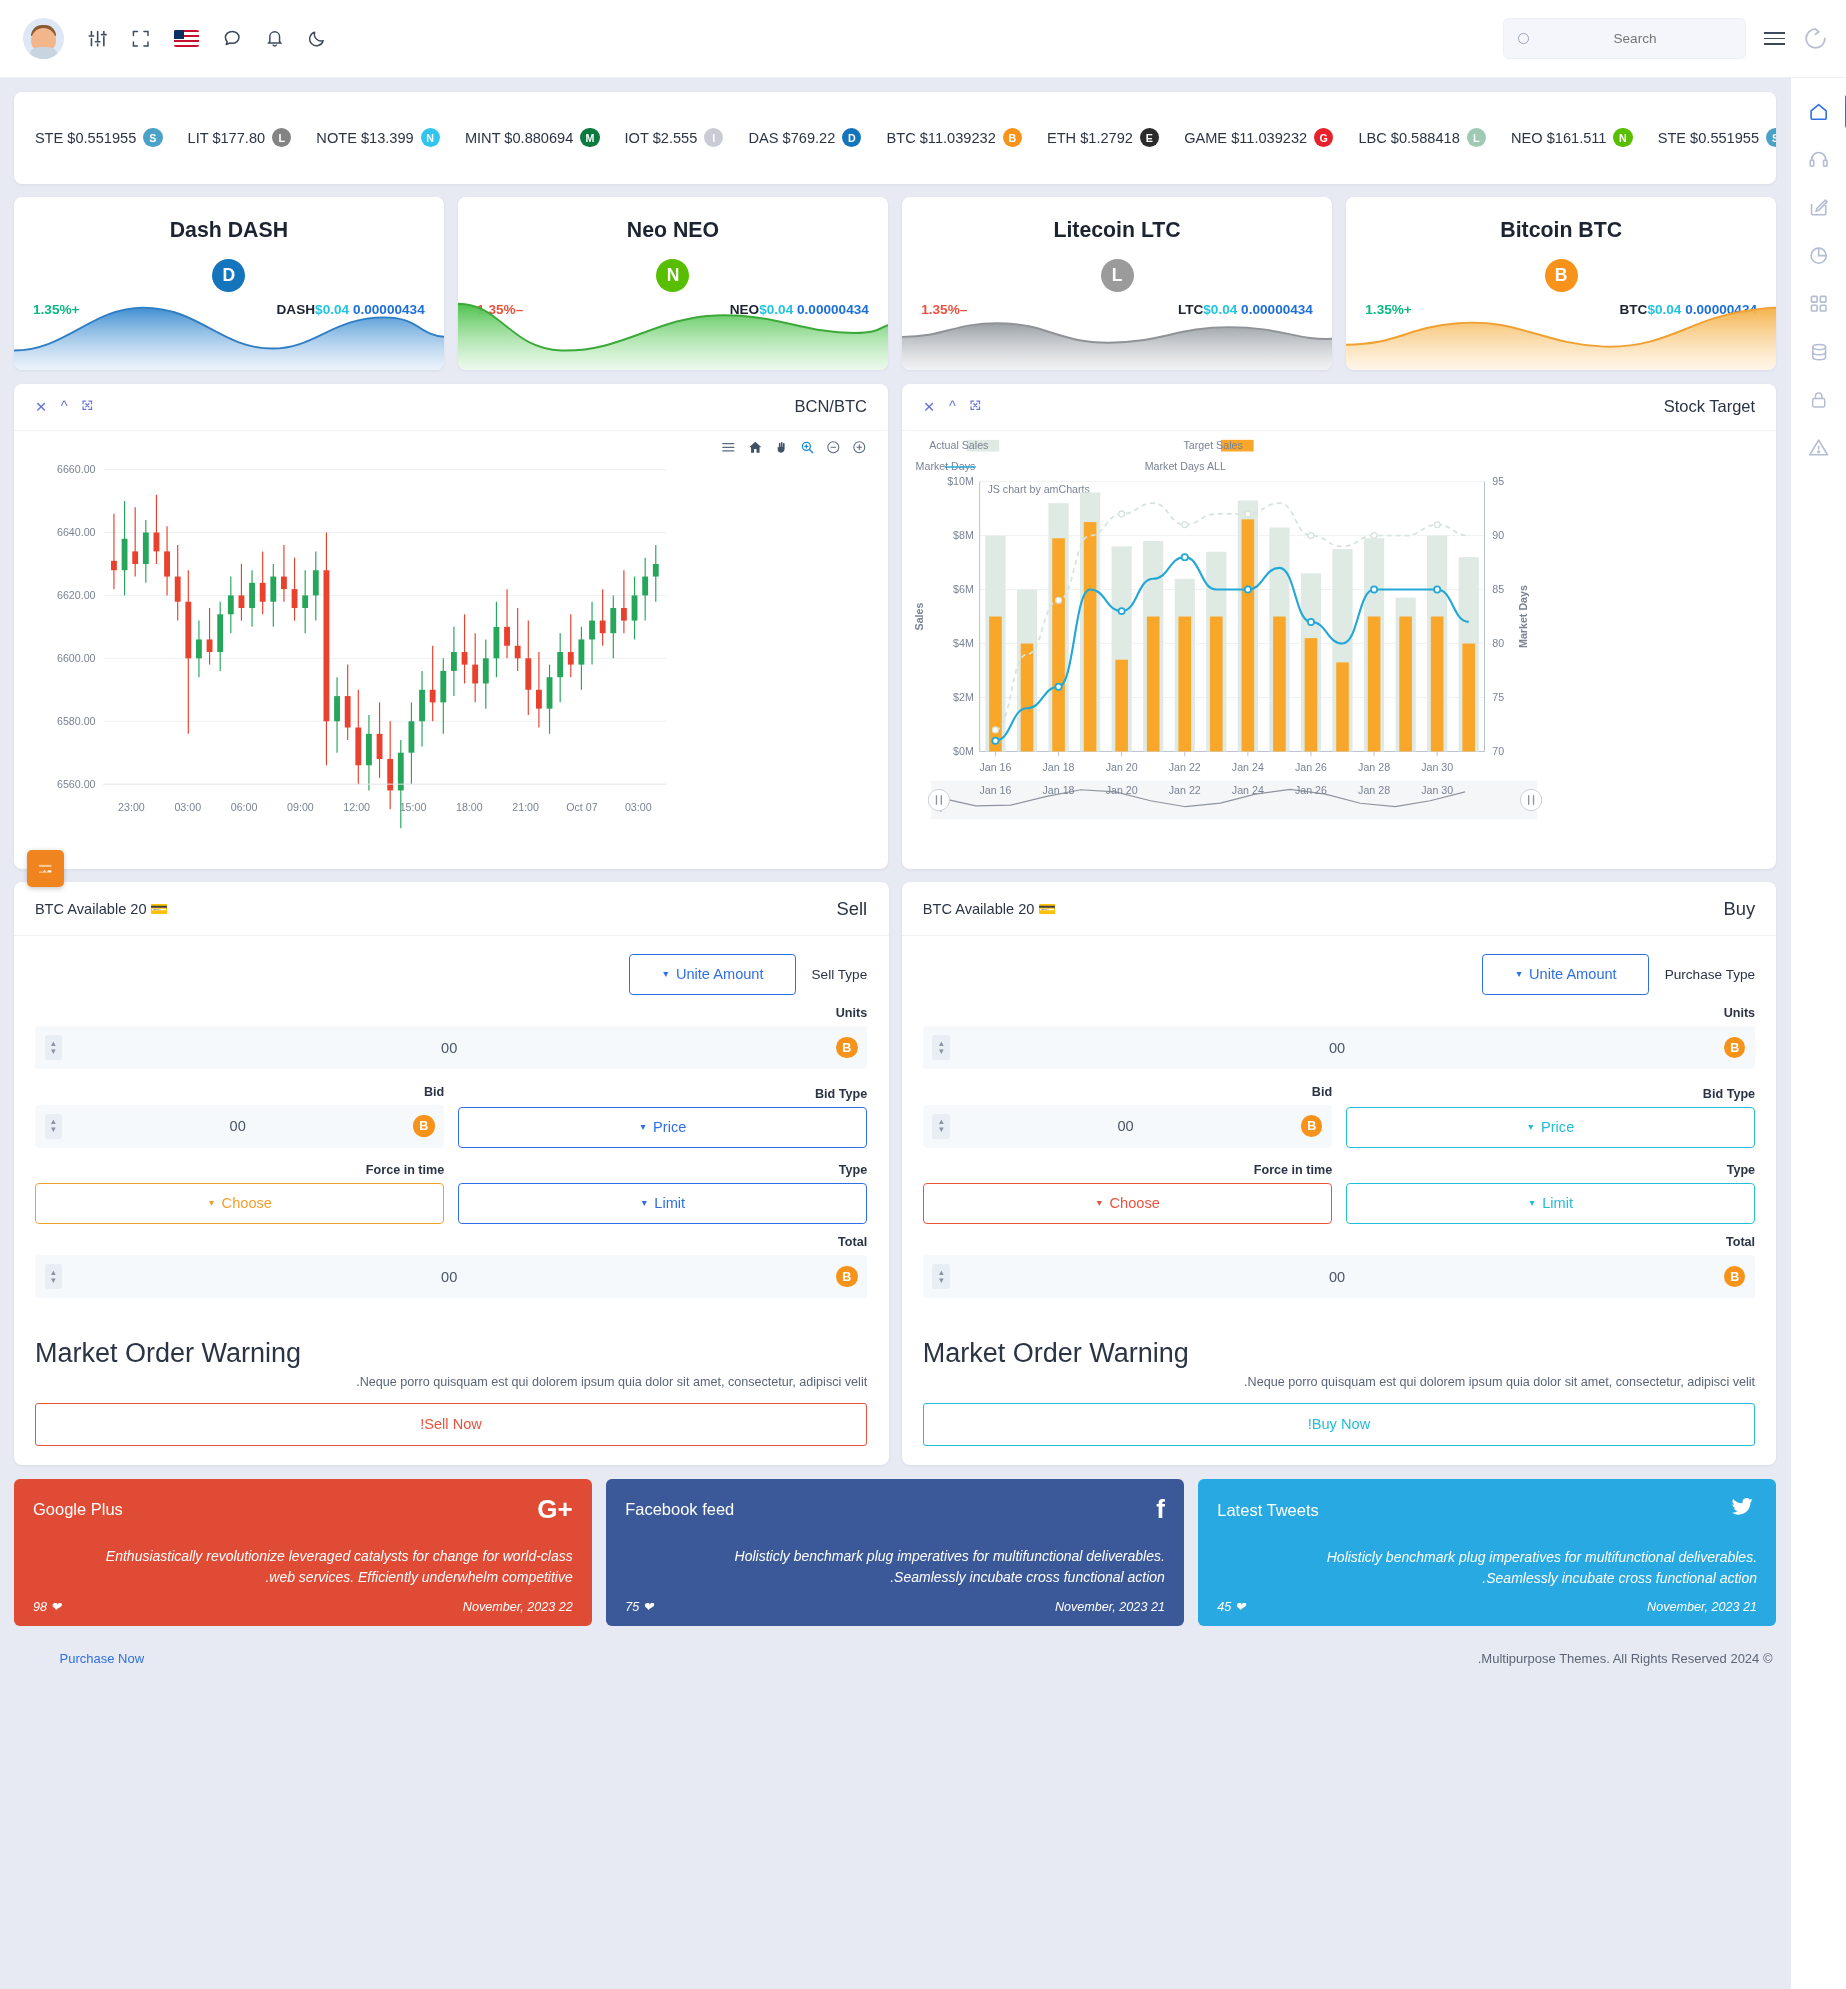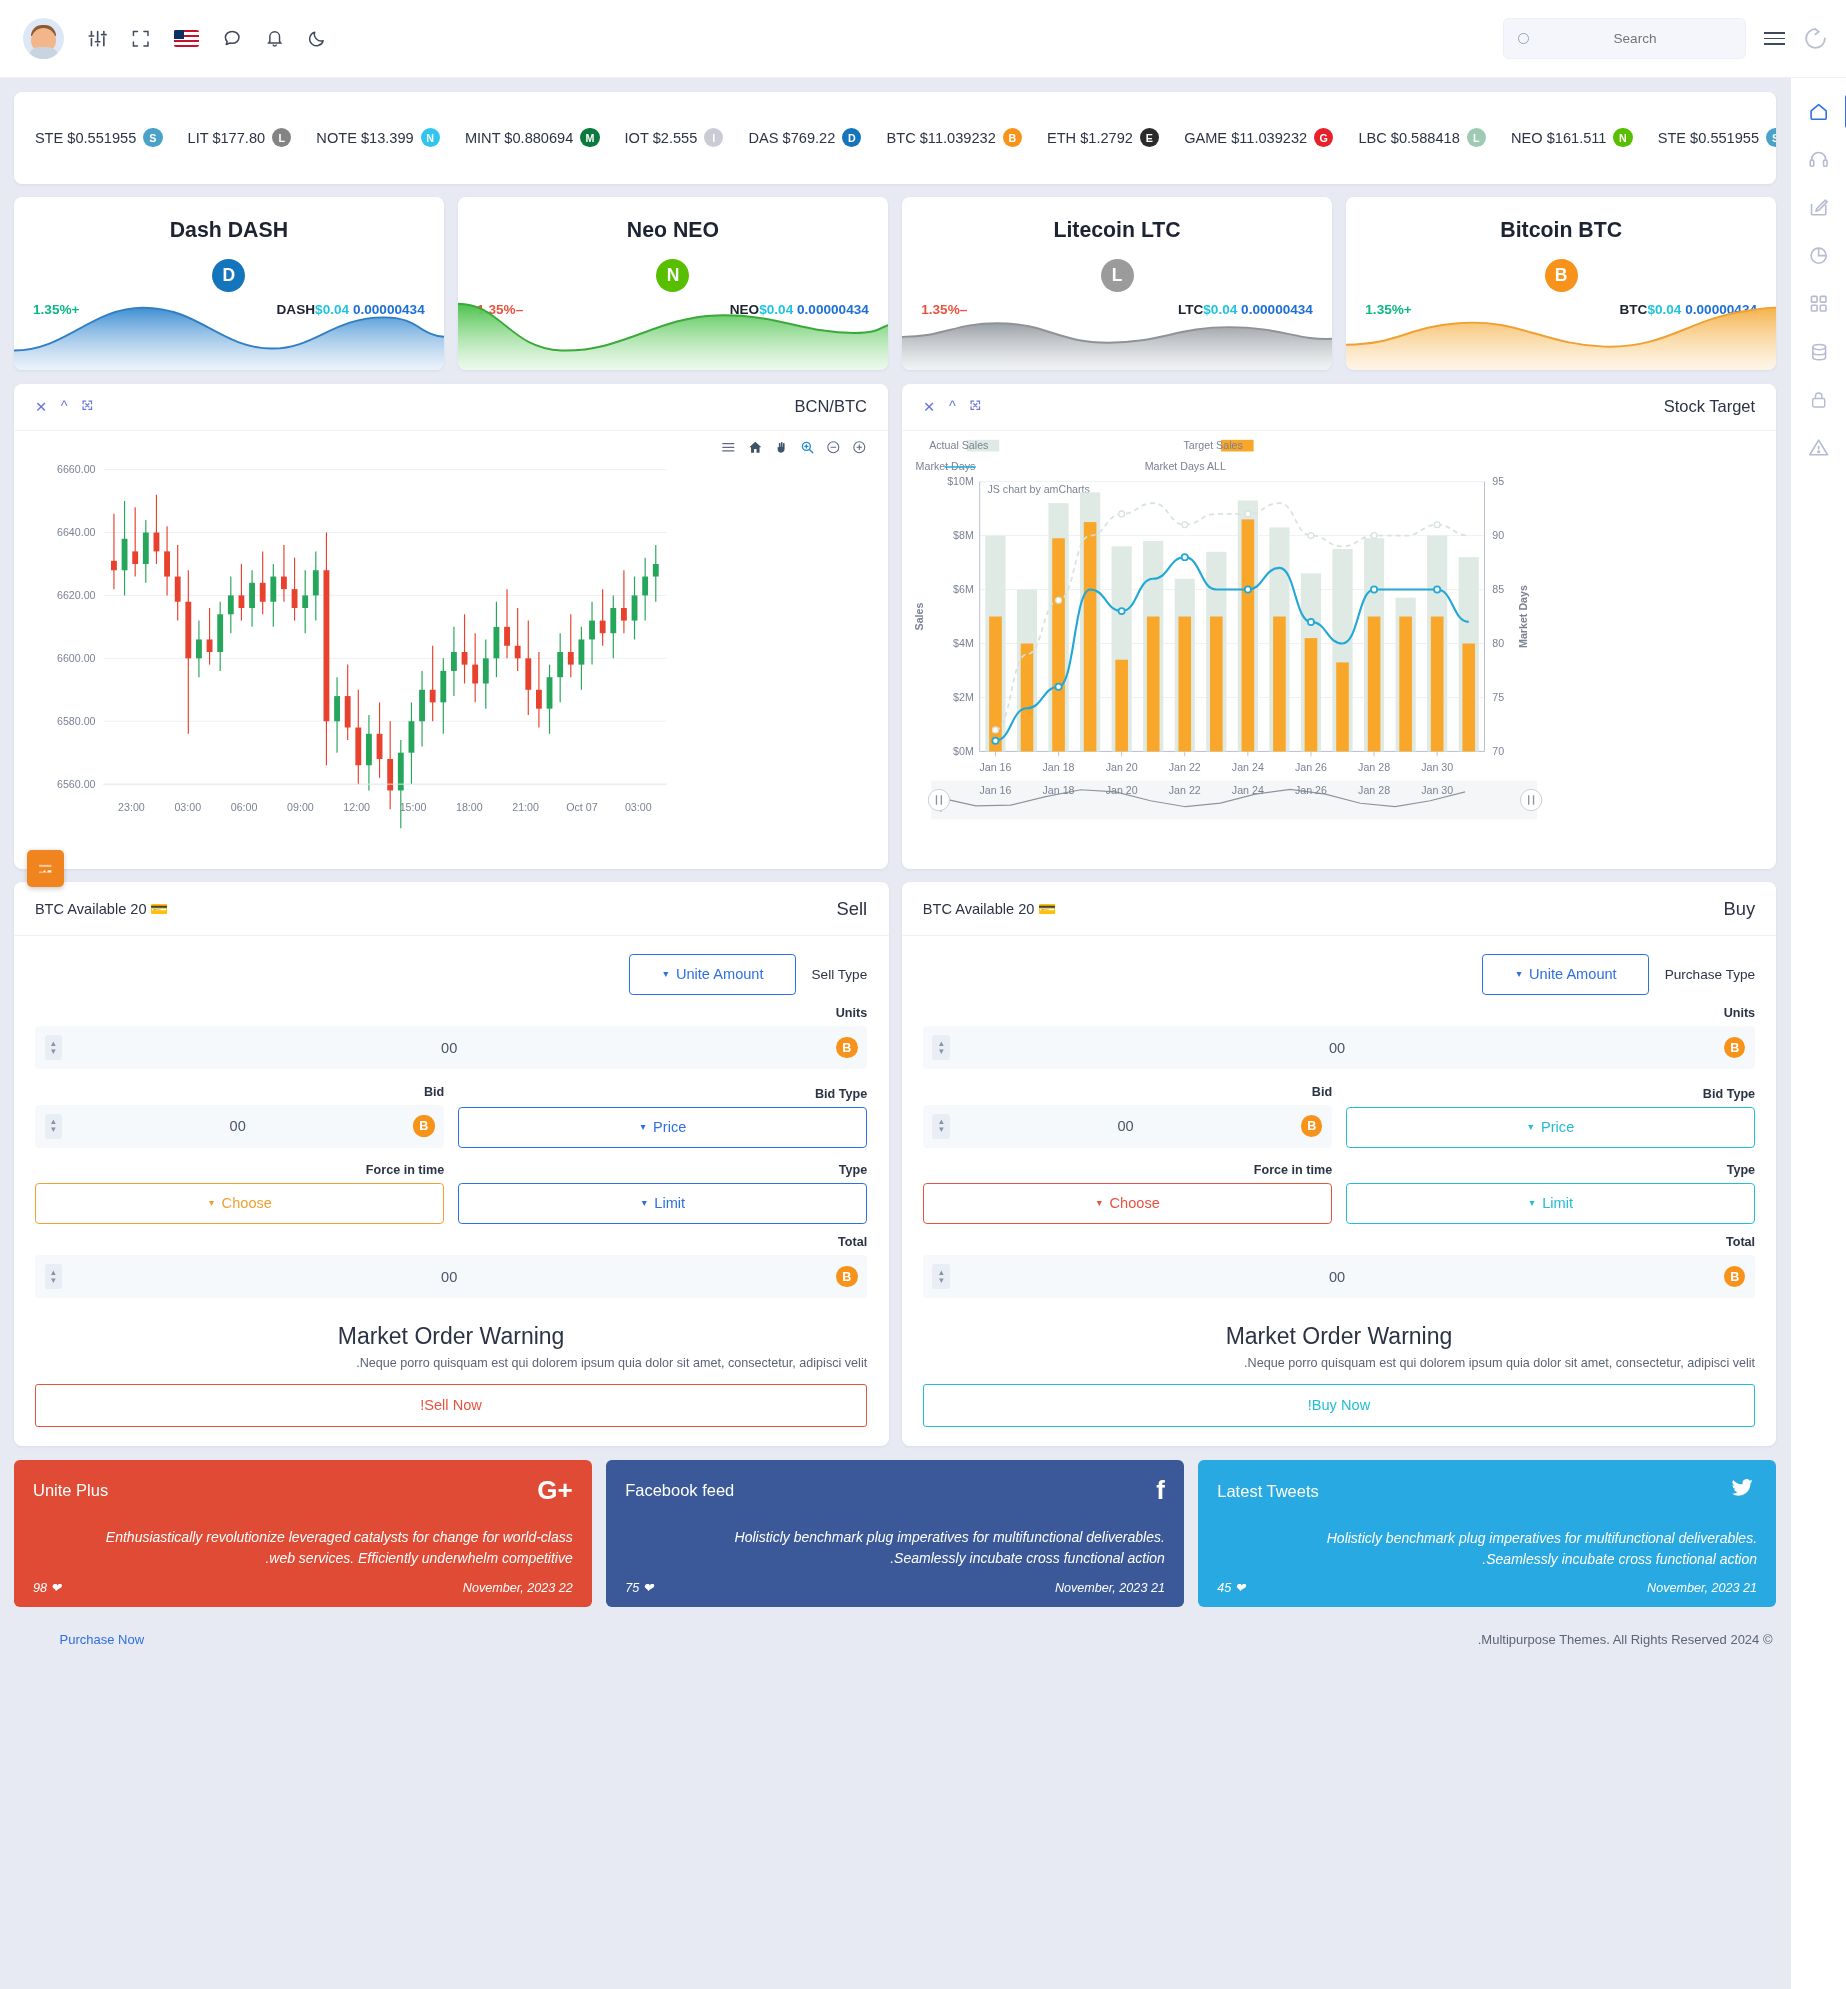--- a/index.html
+++ b/index.html
@@ -135,21 +135,21 @@
   .btc-dot { width: 21.3px; height: 21.3px; border-radius: 50%; background: #f7931a; color: #fff;
     display: flex; align-items: center; justify-content: center; font-size: 12.6px; font-weight: bold; }
   .selrow { display: flex; gap: 13.6px; align-items: flex-end; }
   .sel { height: 41px; border-radius: 3.9px; display: flex; align-items: center;
     justify-content: center; gap: 5.8px; font-size: 14.6px; cursor: pointer; background: #fff; }
   .sel .caret { font-size: 8.7px; }
   .sel-blue { border: 1px solid #2f6fe4; color: #2f6fe4; }
   .sel-orange { border: 1px solid #f0a030; color: #f0a030; }
   .sel-red { border: 1px solid #e8533f; color: #e8533f; }
   .sel-cyan { border: 1px solid #22bdd6; color: #22bdd6; }
-  .warn-title { text-align: center; font-size: 23px; color: #2b3445; margin-top: 25px; }
+  .warn-title { text-align: left; font-size: 27px; color: #2b3445; margin-top: 40px; }
   .warn-txt { text-align: right; font-size: 12.6px; color: #5b6577; margin-top: 5.8px; }
   .bigbtn { margin-top: 13.6px; height: 43px; width: 100%; border-radius: 3px;
     display: flex; align-items: center; justify-content: center; font-size: 14.6px;
     background: #fff; cursor: pointer; }
   .btn-red { border: 1px solid #e8533f; color: #e8533f; }
   .btn-cyan { border: 1px solid #22bdd6; color: #22bdd6; }
 
   
   .socialrow { display: flex; gap: 13.6px; margin-top: 13.6px; }
   .social { flex: 1; border-radius: 5.8px; color: #fff; height: 147px;
@@ -876,21 +876,21 @@
             <div class="warn-title">Market Order Warning</div>
             <div class="warn-txt">.Neque porro quisquam est qui dolorem ipsum quia dolor sit amet, consectetur, adipisci velit</div>
             <div class="bigbtn btn-cyan">!Buy Now</div>
           </div>
         </div>
       </div>
 
     <div class="socialrow" id="socialrow">
         <div class="social s-red">
           <div class="s-head">
-            <span class="s-name">Unite Plus</span>
+            <span class="s-name">Google Plus</span>
             <span class="s-logo">G+</span>
           </div>
           <div class="s-body">Enthusiastically revolutionize leveraged catalysts for change for world-class<br>.web services. Efficiently underwhelm competitive</div>
           <div class="s-foot">
             <span class="s-likes">98 ❤</span>
             <span>November, 2023 22</span>
           </div>
         </div>
         <div class="social s-blue">
           <div class="s-head">

